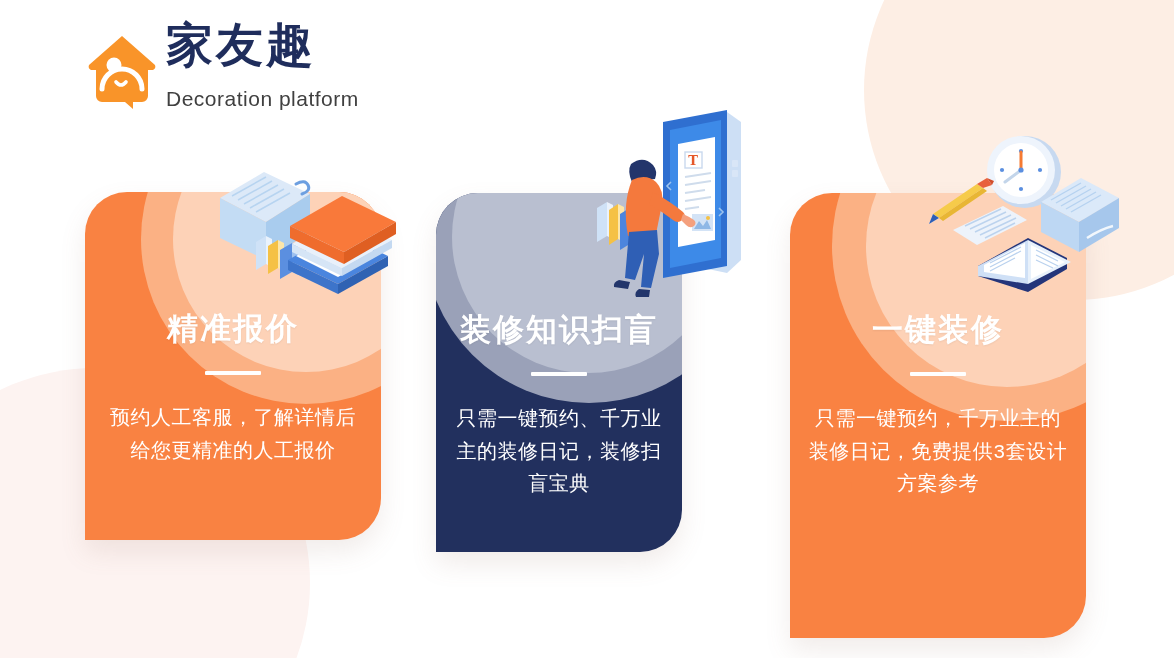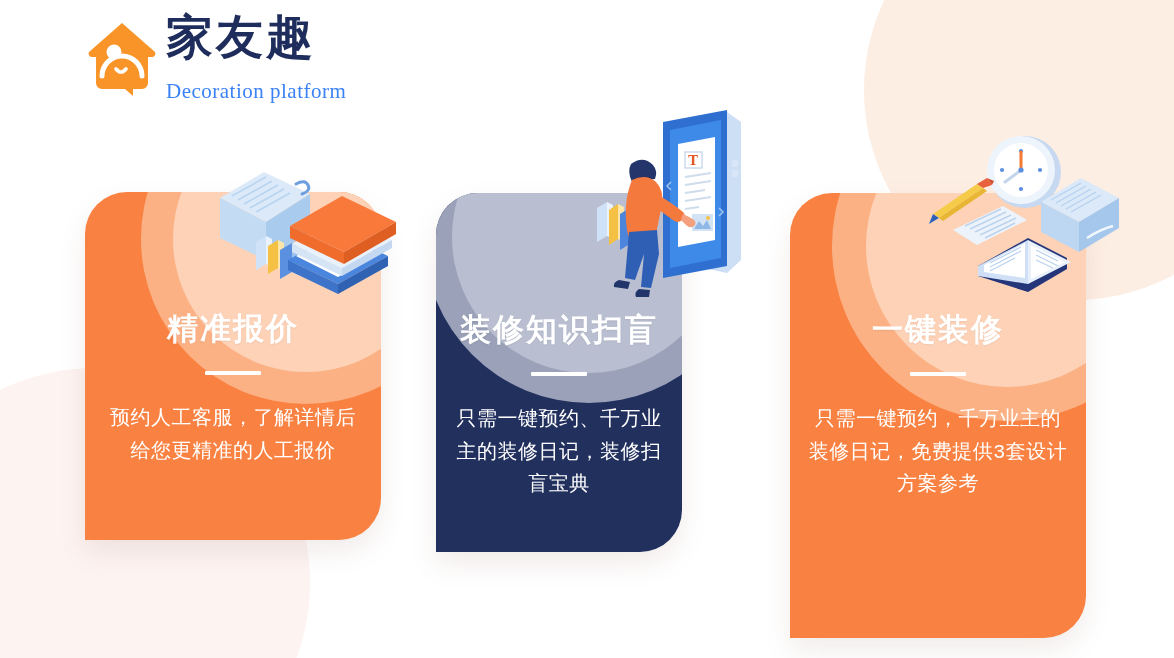--- a/index.html
+++ b/index.html
@@ -37,40 +37,40 @@
     width: 430px;
     height: 430px;
     border-radius: 50%;
     background: #fdf3f1;
   }
 
   
   .logo {
     position: absolute;
     left: 86px;
-    top: 12px;
+    top: 20px;
     display: flex;
-    align-items: center;
+    align-items: flex-end;
   }
   .logo-mark { width: 72px; height: 78px; flex: none; margin-top: 2px; }
   .logo-text { margin-left: 8px; }
   .logo-name {
     font-size: 47px;
     font-weight: bold;
     color: #1f2d5c;
     letter-spacing: 3px;
     line-height: 1.05;
     font-family: "DejaVu Sans", "Liberation Sans", sans-serif;
   }
   .logo-sub {
     margin-top: 18px;
     font-size: 21px;
-    color: #3b82f6;
+    color: #404040;
     letter-spacing: 0.5px;
-    font-family: Liberation Serif, serif;
+    font-family: Liberation Sans, sans-serif;
   }
 
   
   .cards {
     position: absolute;
     left: 0; top: 0;
     width: 1174px; height: 658px;
   }
   .card {
     position: absolute;

